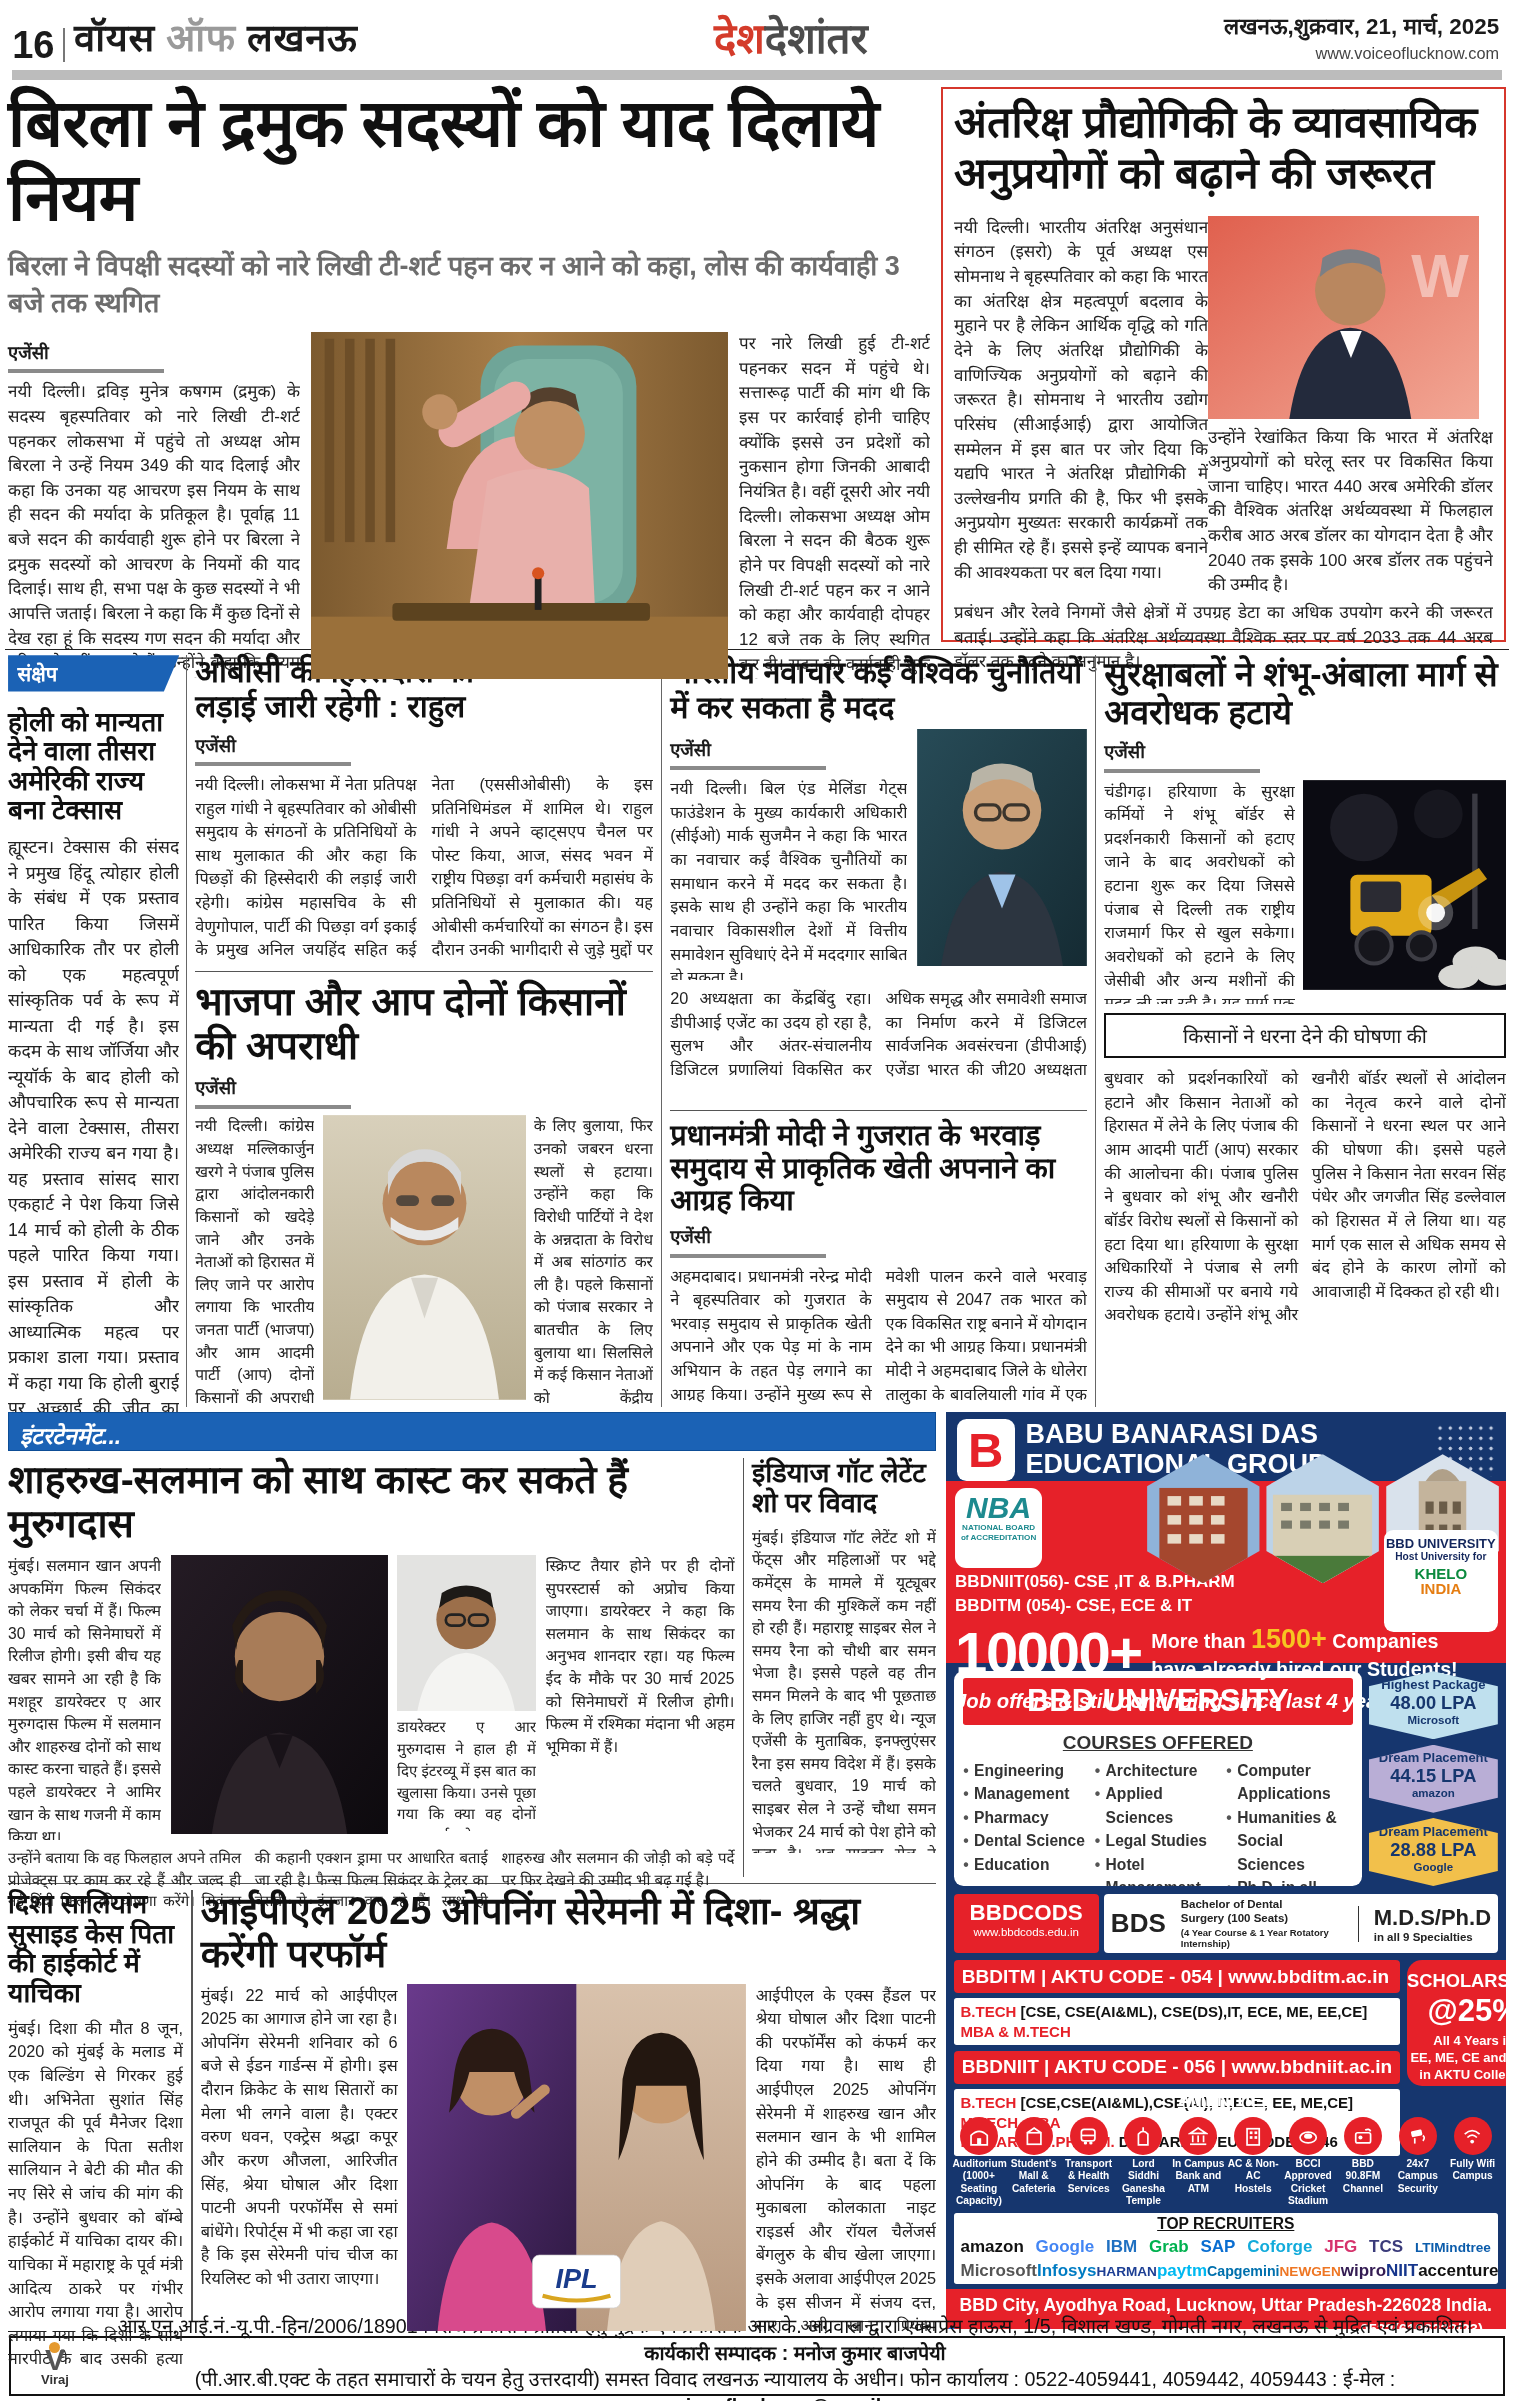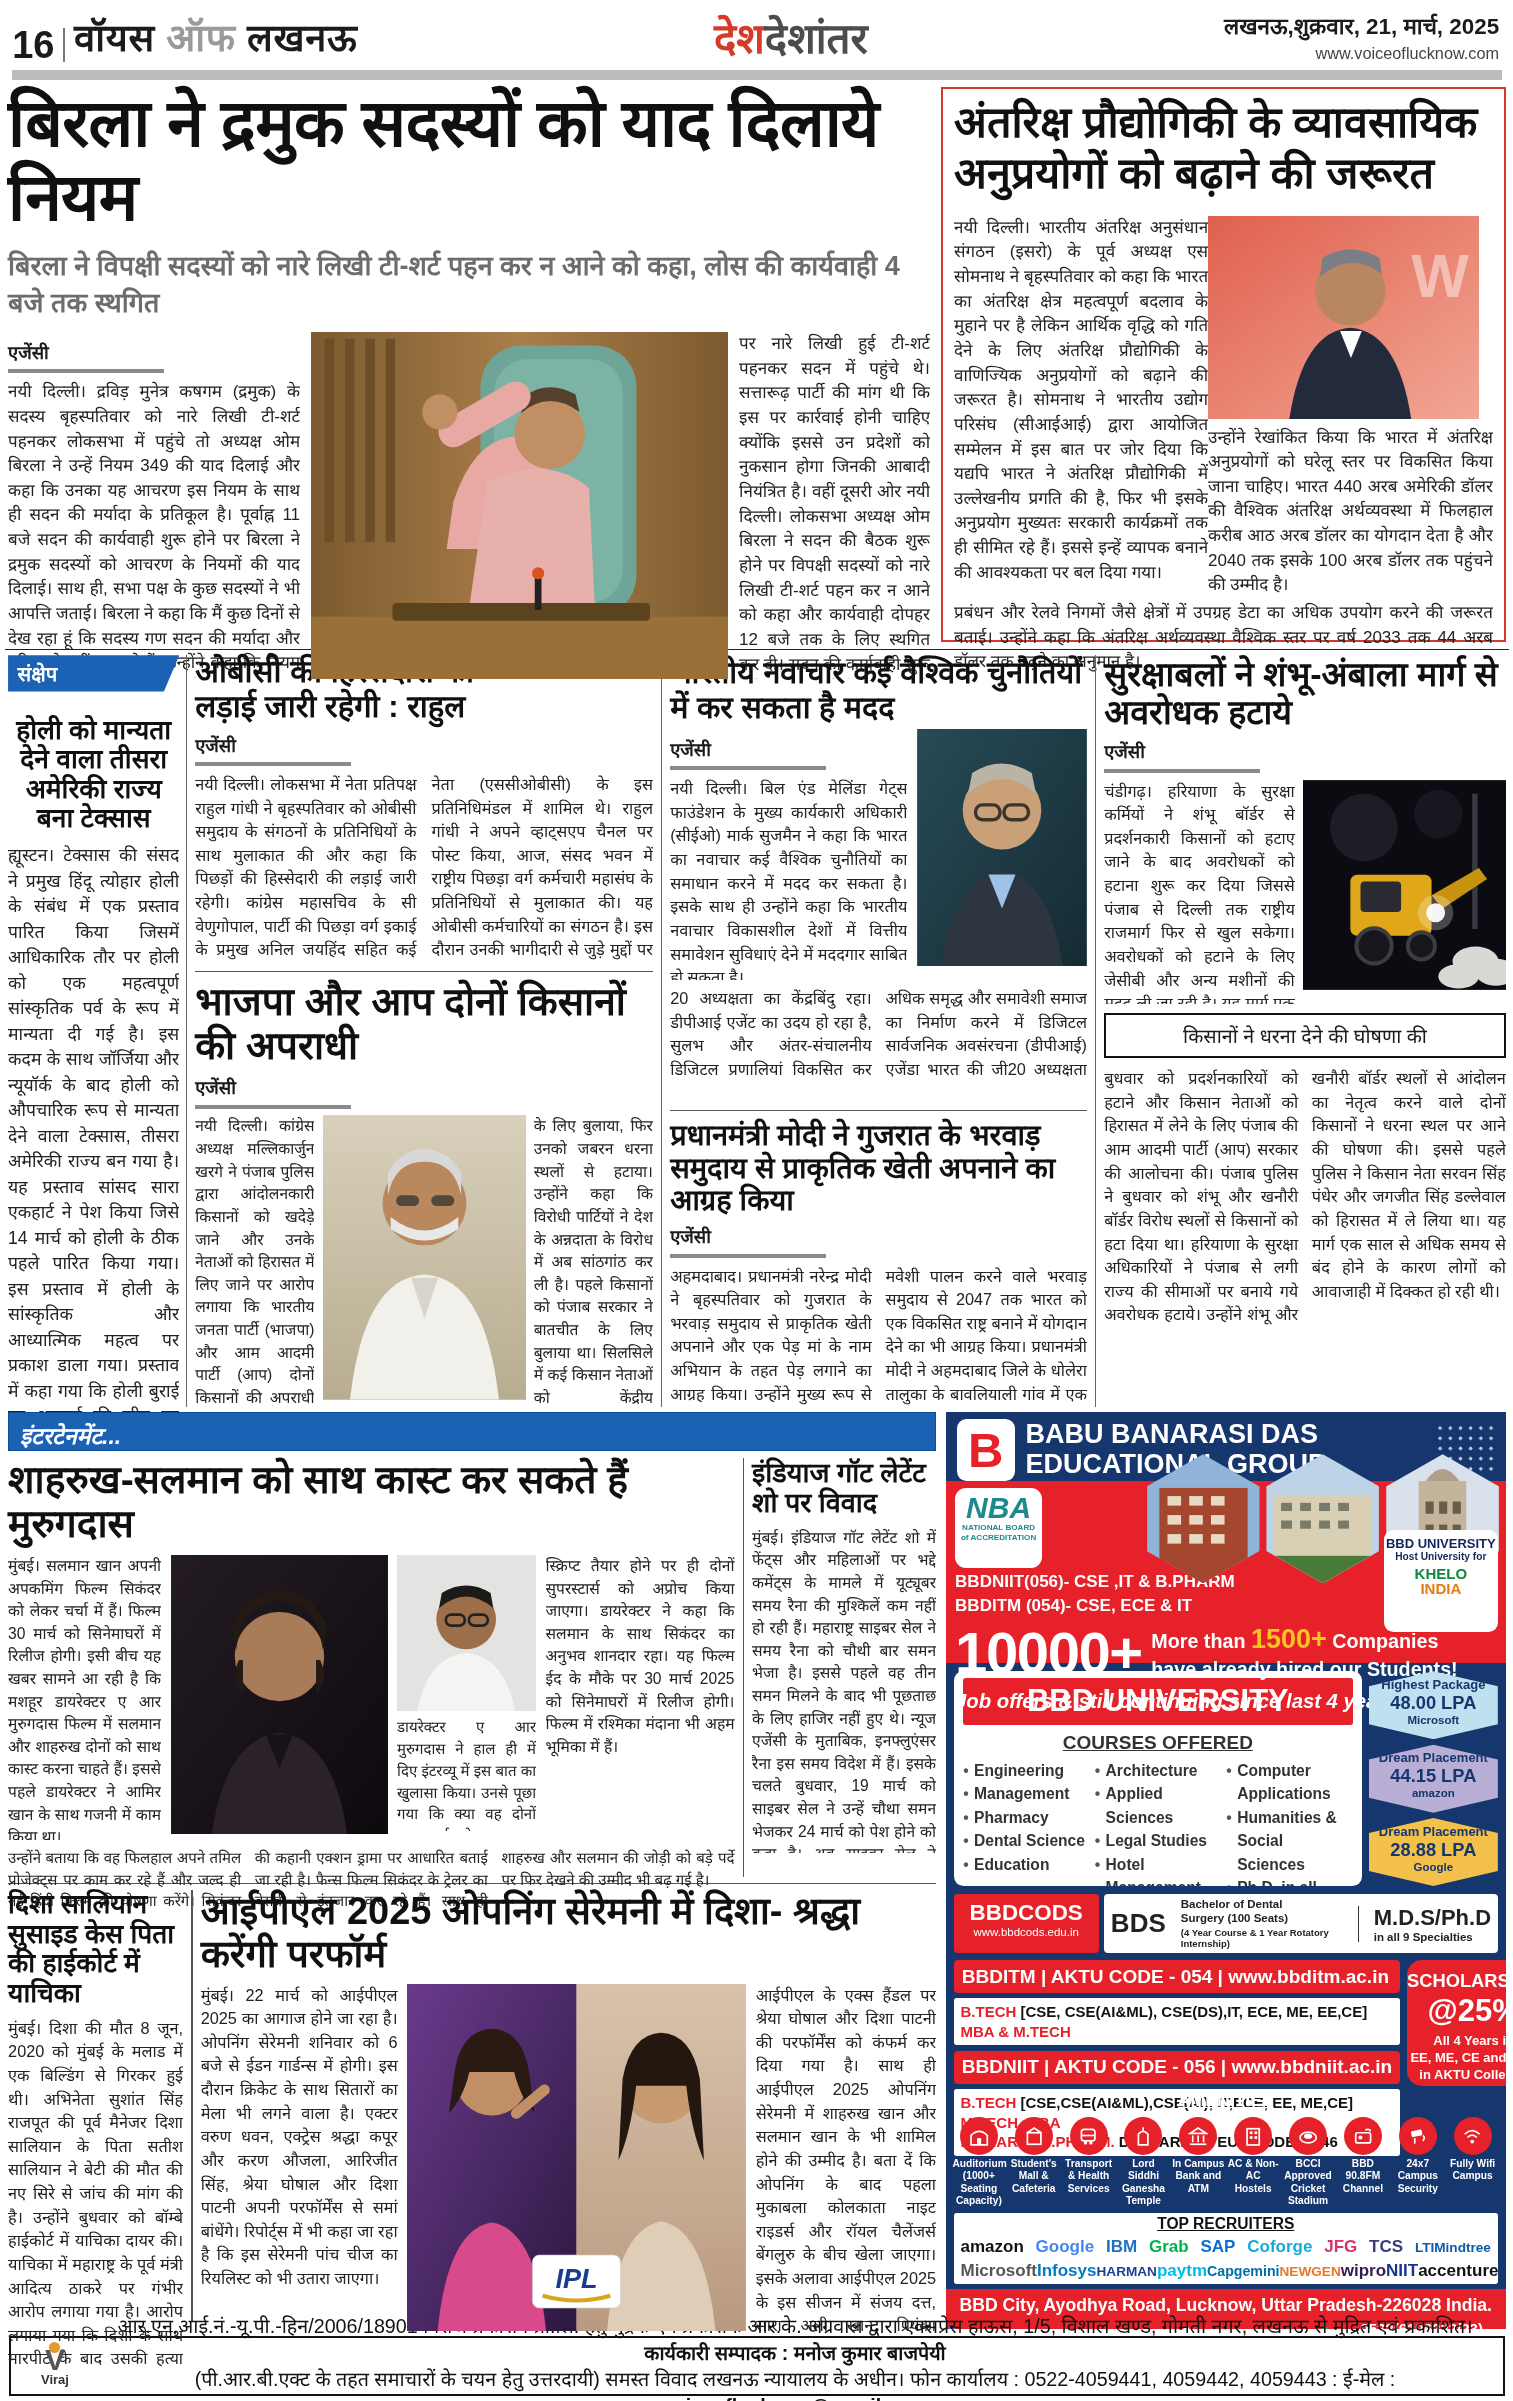--- a/index.html
+++ b/index.html
@@ -154,21 +154,21 @@
     <div class="mh-right">
       <div class="dateline">लखनऊ,शुक्रवार, 21, मार्च, 2025</div>
       <div class="website">www.voiceoflucknow.com</div>
     </div>
   </div>
   <div class="mh-bar"></div>
 
   <div class="mainrow">
     <div class="lead">
       <div class="hl lead-hl">बिरला ने द्रमुक सदस्यों को याद दिलाये नियम</div>
-      <div class="lead-sub">बिरला ने विपक्षी सदस्यों को नारे लिखी टी-शर्ट पहन कर न आने को कहा, लोस की कार्यवाही 4 बजे तक स्थगित</div>
+      <div class="lead-sub">बिरला ने विपक्षी सदस्यों को नारे लिखी टी-शर्ट पहन कर न आने को कहा, लोस की कार्यवाही 3 बजे तक स्थगित</div>
       <div class="lead-body">
         <div style="width:292px;">
           <div class="byline">एजेंसी</div>
           <div class="byline-rule"></div>
           <div class="bt clip" style="height:298px; margin-top:6.8px;">नयी दिल्ली। द्रविड़ मुनेत्र कषगम (द्रमुक) के सदस्य बृहस्पतिवार को नारे लिखी टी-शर्ट पहनकर लोकसभा में पहुंचे तो अध्यक्ष ओम बिरला ने उन्हें नियम 349 की याद दिलाई और कहा कि उनका यह आचरण इस नियम के साथ ही सदन की मर्यादा के प्रतिकूल है। पूर्वाह्न 11 बजे सदन की कार्यवाही शुरू होने पर बिरला ने द्रमुक सदस्यों को आचरण के नियमों की याद दिलाई। साथ ही, सभा पक्ष के कुछ सदस्यों ने भी आपत्ति जताई। बिरला ने कहा कि मैं कुछ दिनों से देख रहा हूं कि सदस्य गण सदन की मर्यादा और गरिमा से नहीं चल रहे हैं। उन्होंने कहा कि नियम संख्या 349 आपको पढ़ना चाहिए, जिसमें सदन की प्रक्रिया-प्रक्रियाओं का उल्लेख है।</div>
         </div>
         <div class="ph" style="width:417px; height:347px;">
           <svg width="417" height="347" viewBox="0 0 615 512">
             <rect width="615" height="512" fill="#8a6336"></rect>
             <rect x="0" y="0" width="615" height="512" fill="url(#wood)"></rect>
@@ -230,21 +230,21 @@
           <div class="bt clip" style="height:170px; margin-top:6.8px;">उन्होंने रेखांकित किया कि भारत में अंतरिक्ष अनुप्रयोगों को घरेलू स्तर पर विकसित किया जाना चाहिए। भारत 440 अरब अमेरिकी डॉलर की वैश्विक अंतरिक्ष अर्थव्यवस्था में फिलहाल करीब आठ अरब डॉलर का योगदान देता है और 2040 तक इसके 100 अरब डॉलर तक पहुंचने की उम्मीद है।</div>
         </div>
       </div>
       <div class="bt clip" style="height:102px; margin-top:5.4px;">प्रबंधन और रेलवे निगमों जैसे क्षेत्रों में उपग्रह डेटा का अधिक उपयोग करने की जरूरत बताई। उन्होंने कहा कि अंतरिक्ष अर्थव्यवस्था वैश्विक स्तर पर वर्ष 2033 तक 44 अरब डॉलर तक बढ़ने का अनुमान है।</div>
     </div>
   </div>
 
   <div class="band2">
     <div class="colA">
       <div class="brief-banner">संक्षेप</div>
-      <div class="hl" style="font-size:26.4px; margin-top:24px;text-align:center;">होली को मान्यता देने वाला तीसरा अमेरिकी राज्य बना टेक्सास</div>
+      <div class="hl" style="font-size:26.4px; margin-top:16px;">होली को मान्यता देने वाला तीसरा अमेरिकी राज्य बना टेक्सास</div>
       <div class="bt clip" style="height:597px; margin-top:9.5px; font-size:17.6px;">ह्यूस्टन। टेक्सास की संसद ने प्रमुख हिंदू त्योहार होली के संबंध में एक प्रस्ताव पारित किया जिसमें आधिकारिक तौर पर होली को एक महत्वपूर्ण सांस्कृतिक पर्व के रूप में मान्यता दी गई है। इस कदम के साथ जॉर्जिया और न्यूयॉर्क के बाद होली को औपचारिक रूप से मान्यता देने वाला टेक्सास, तीसरा अमेरिकी राज्य बन गया है। यह प्रस्ताव सांसद सारा एकहार्ट ने पेश किया जिसे 14 मार्च को होली के ठीक पहले पारित किया गया। इस प्रस्ताव में होली के सांस्कृतिक और आध्यात्मिक महत्व पर प्रकाश डाला गया। प्रस्ताव में कहा गया कि होली बुराई पर अच्छाई की जीत का प्रतीक है और यह पर्व एकजुटता का संदेश देता है। संगठन ने सांसद एकहार्ट के कार्यालय के साथ मिलकर प्रस्ताव पर काम किया था।</div>
     </div>
 
     <div class="colB">
       <div>
         <div class="hl" style="font-size:31px; width:339px;">ओबीसी की हिस्सेदारी की लड़ाई जारी रहेगी : राहुल</div>
         <div class="byline">एजेंसी</div>
         <div class="byline-rule"></div>
         <div class="bt clip" style="height:190px; margin-top:6.8px; column-count:2; column-gap:15px; font-size:16.3px;">नयी दिल्ली। लोकसभा में नेता प्रतिपक्ष राहुल गांधी ने बृहस्पतिवार को ओबीसी समुदाय के संगठनों के प्रतिनिधियों के साथ मुलाकात की और कहा कि पिछड़ों की हिस्सेदारी की लड़ाई जारी रहेगी। कांग्रेस महासचिव के सी वेणुगोपाल, पार्टी की पिछड़ा वर्ग इकाई के प्रमुख अनिल जयहिंद सहित कई नेता (एससीओबीसी) के इस प्रतिनिधिमंडल में शामिल थे। राहुल गांधी ने अपने व्हाट्सएप चैनल पर पोस्ट किया, आज, संसद भवन में राष्ट्रीय पिछड़ा वर्ग कर्मचारी महासंघ के प्रतिनिधियों से मुलाकात की। यह ओबीसी कर्मचारियों का संगठन है। इस दौरान उनकी भागीदारी से जुड़े मुद्दों पर चर्चा हुई। इस मुलाकात के बाद उन्होंने कहा कि मैं पूरी शक्ति के साथ लड़ता रहूंगा।</div>
       </div>

